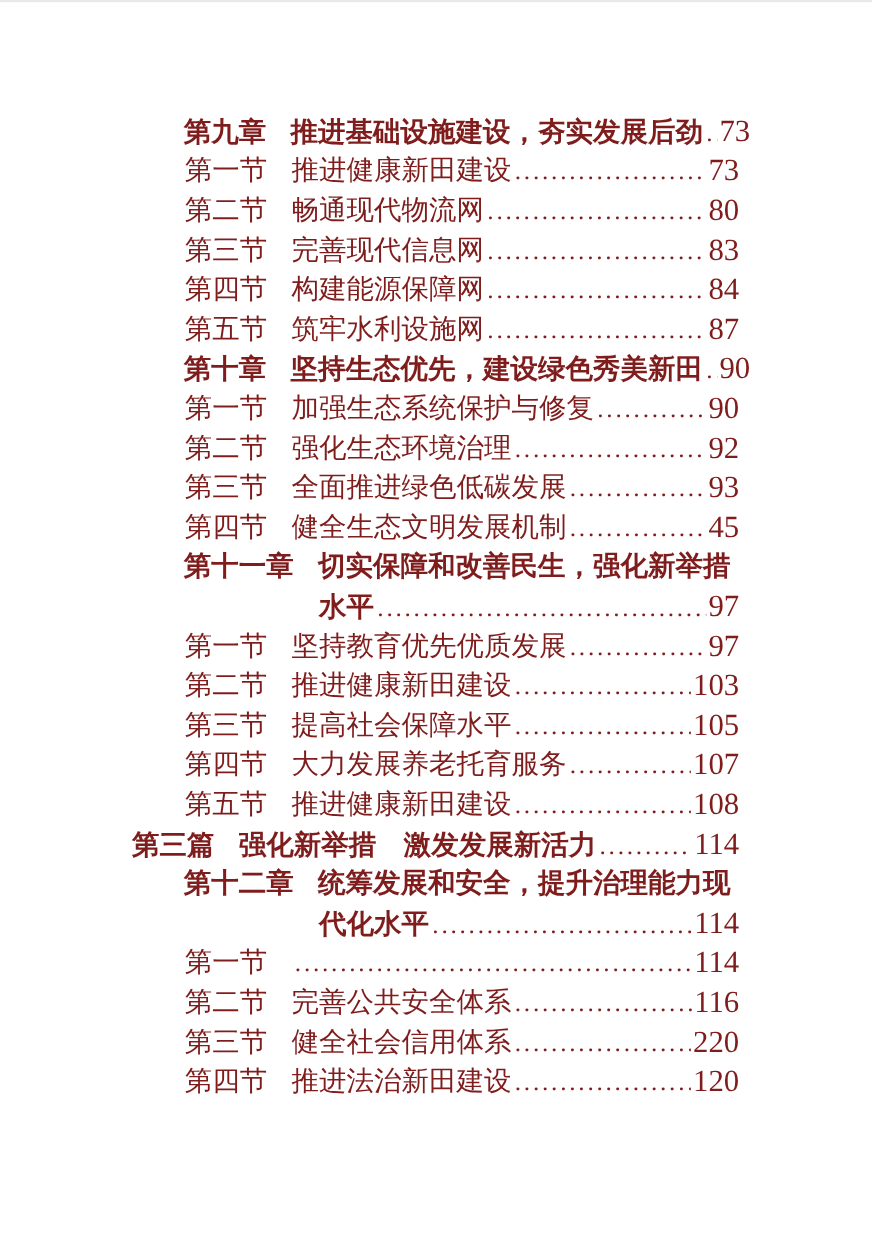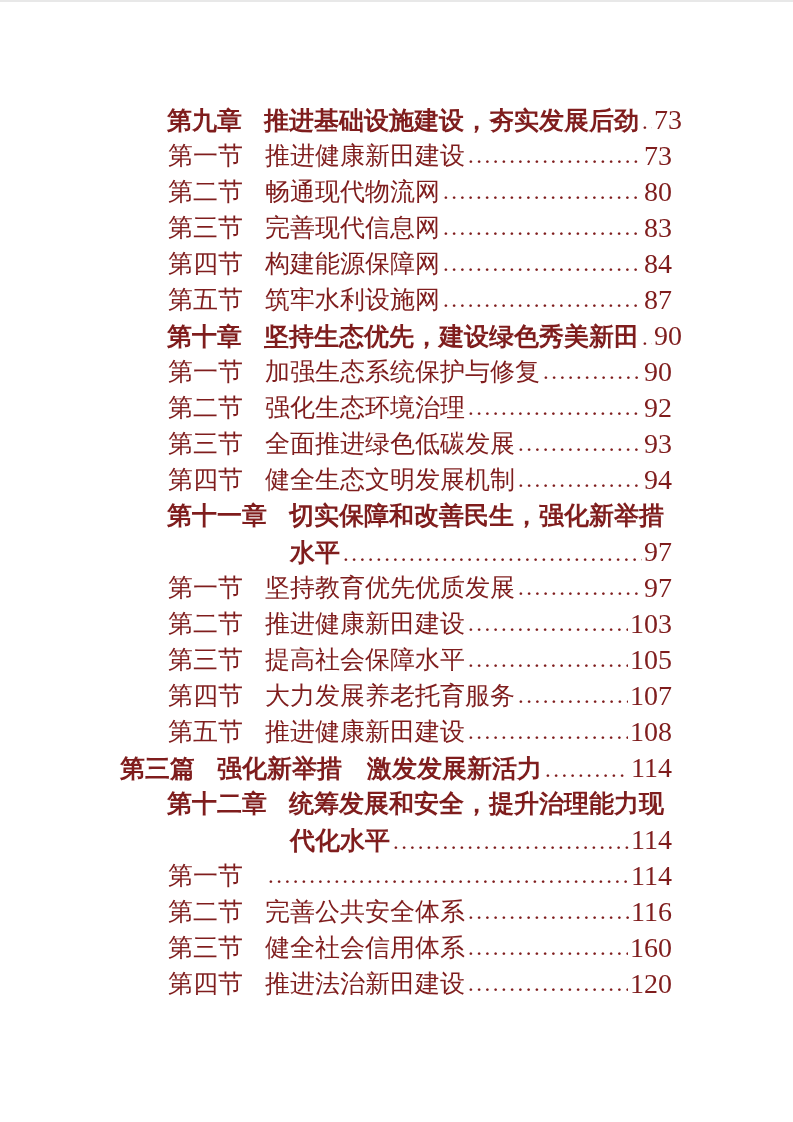--- a/index.html
+++ b/index.html
@@ -124,21 +124,21 @@
       <div class="row section">
     <span class="entry-label">第三节</span>
     <span class="entry-title">全面推进绿色低碳发展</span>
     <span class="leader">..........................................................................................</span>
     <span class="pagenum">93</span>
   </div>
       <div class="row section">
     <span class="entry-label">第四节</span>
     <span class="entry-title">健全生态文明发展机制</span>
     <span class="leader">..........................................................................................</span>
-    <span class="pagenum">94</span>
+    <span class="pagenum">45</span>
   </div>
       <div class="row chapter">
     <span class="entry-label">第十一章</span>
     <span class="entry-title">切实保障和改善民生，强化新举措</span>
 
   </div>
       <div class="row chapter cont">
 
     <span class="entry-title">水平</span>
     <span class="leader">..........................................................................................</span>
@@ -199,21 +199,21 @@
       <div class="row section">
     <span class="entry-label">第二节</span>
     <span class="entry-title">完善公共安全体系</span>
     <span class="leader">..........................................................................................</span>
     <span class="pagenum">116</span>
   </div>
       <div class="row section">
     <span class="entry-label">第三节</span>
     <span class="entry-title">健全社会信用体系</span>
     <span class="leader">..........................................................................................</span>
-    <span class="pagenum">160</span>
+    <span class="pagenum">220</span>
   </div>
       <div class="row section">
     <span class="entry-label">第四节</span>
     <span class="entry-title">推进法治新田建设</span>
     <span class="leader">..........................................................................................</span>
     <span class="pagenum">120</span>
   </div>
     </div>
 </div>
 

